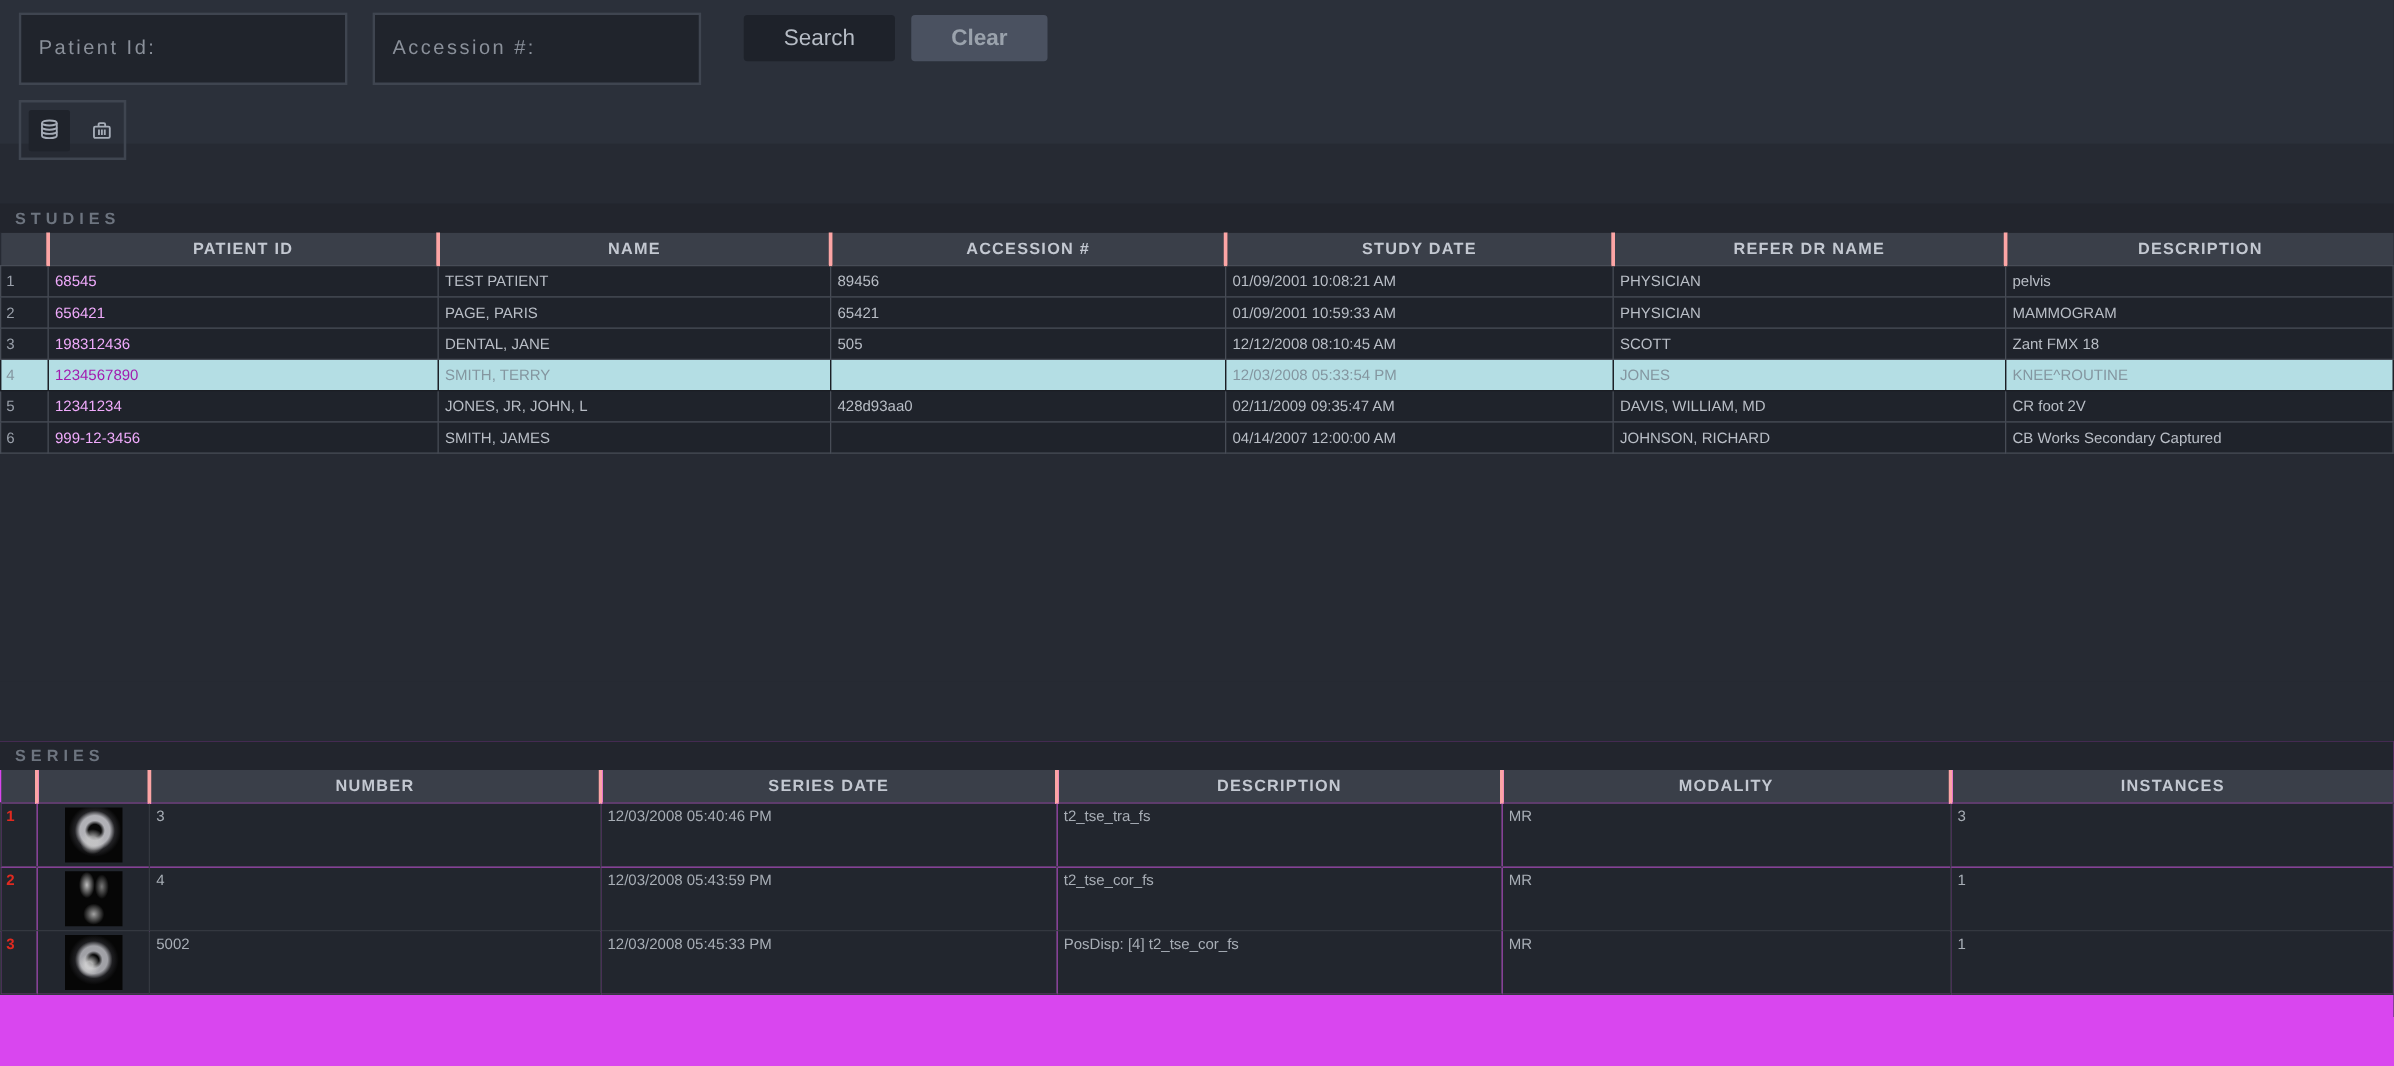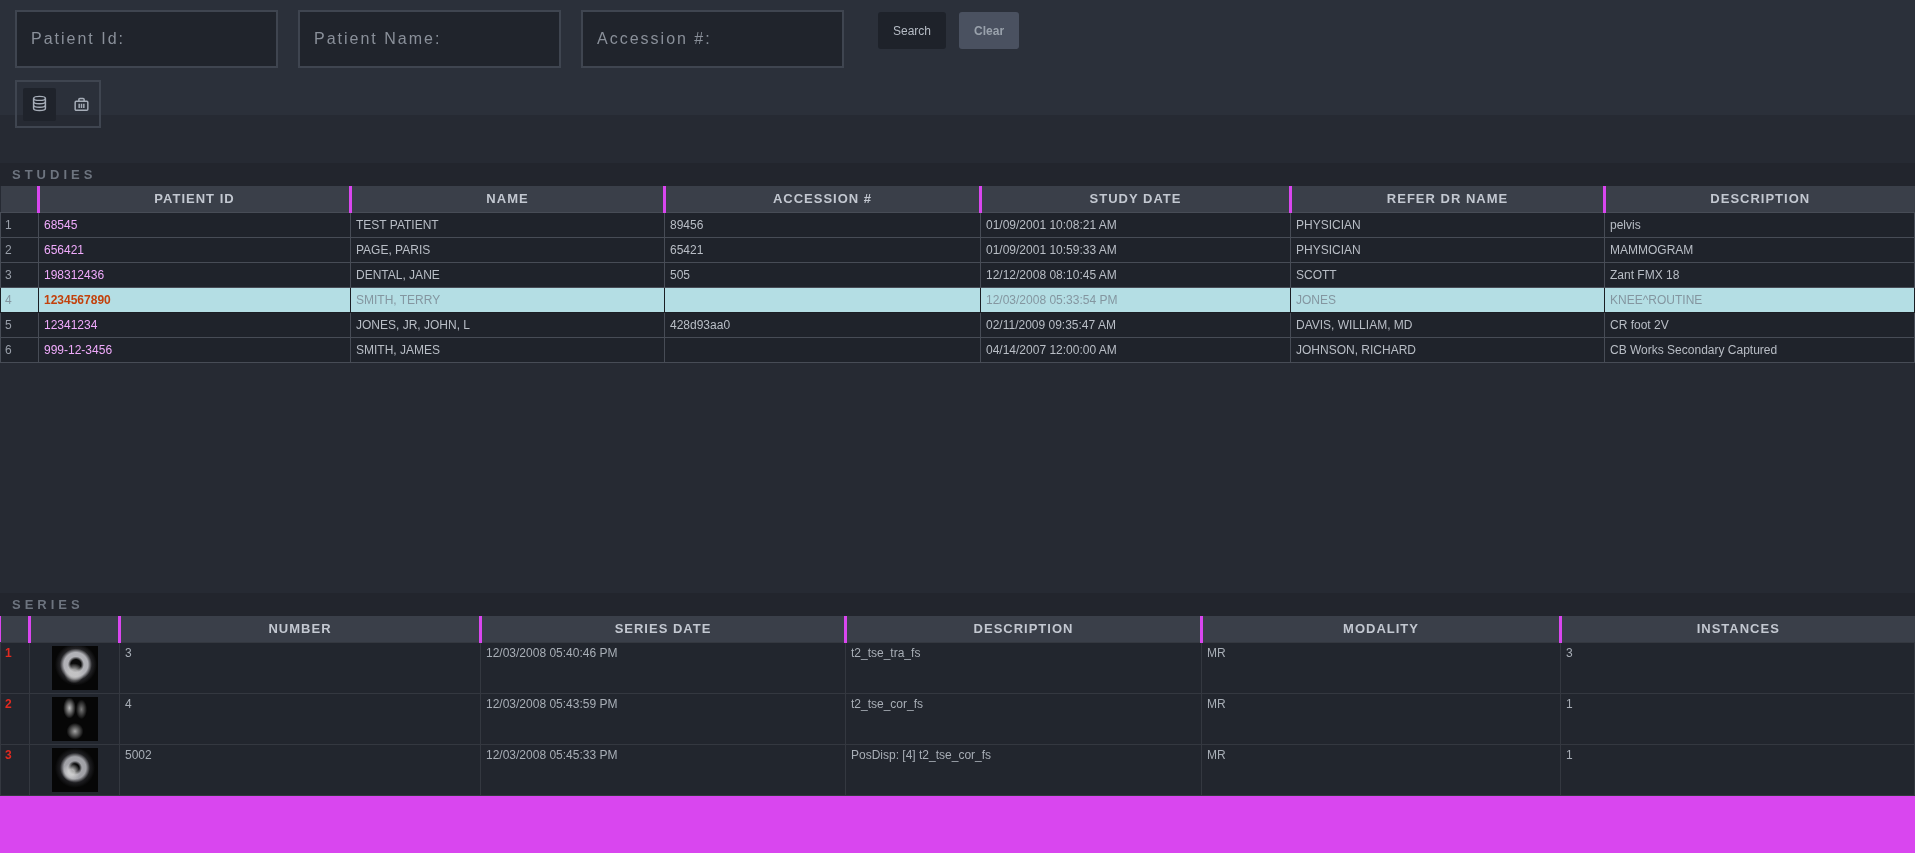--- a/index.html
+++ b/index.html
@@ -14,23 +14,23 @@
   .topbar { height:115px; background:#2b303a; }
   .search-row { display:flex; align-items:flex-start; padding:10px 0 0 15px; }
   .search-row input {
     width:263px; height:58px; margin-right:20px;
     background:#20242c; border:2px solid #3f4550;
     color:#c0c5cd; font-family:"Liberation Sans", sans-serif;
     font-size:16px; letter-spacing:2px; padding:0 14px; outline:none;
   }
   .search-row input::placeholder { color:#8a909a; letter-spacing:2px; }
   .btn {
-    height:37px; margin-top:2px; padding:0 15px;
+    height:37px; margin-top:2px; padding:0 32px;
     border:none; border-radius:3px; cursor:pointer;
-    font-family:"Liberation Sans", sans-serif; font-size:12px;
+    font-family:"Liberation Sans", sans-serif; font-size:18px;
   }
   .btn-search { background:#1e222a; color:#b6bcc5; margin-left:14px; }
   .btn-clear  { background:#4a5160; color:#9aa2ac; margin-left:13px;font-weight:bold; }
 
   .toolbar-box {
     width:86px; height:48px; margin:12px 0 0 15px;
     border:2px solid #3f4550; display:flex; align-items:center;
     padding-left:6px; gap:9px;
   }
   .icon-btn { width:33px; height:33px; display:flex; align-items:center; justify-content:center; cursor:pointer; }
@@ -47,36 +47,36 @@
   }
 
   .panel-studies { height:382px; background:#262a33; }
   .panel-series  { height:356px; background:#d946ef; }
 
   
   table { width:1915px; table-layout:fixed; border-collapse:collapse; }
   th {
     height:26px; background:#3a3f49; color:#c3c8d1;
     font-size:13px; font-weight:bold; letter-spacing:1px;
-    text-align:center; border-left:3px solid #d946ef; overflow:hidden;
+    text-align:center; border-left:3px solid #fca5a5; overflow:hidden;
     cursor:pointer;
   }
   th:first-child { border-left:none; }
 
   .studies-table td {
     height:25px; background:#1f232b; border:1px solid #474c56;
     font-size:12px; color:#b9bec6; padding:0 5px;
     white-space:nowrap; overflow:hidden;
   }
   .studies-table td.rownum { color:#9aa0aa; padding-left:4px; }
   .link { color:#f0abfc; cursor:pointer; }
 
   tr.selected td { background:#b4dee4 !important; color:#8496a0 !important; border-color:#1b1e24; }
   tr.selected td.rownum { color:#7e919b; }
-  tr.selected .link { color:#c2410c;font-weight:bold; }
+  tr.selected .link { color:#a21caf; }
 
   .series-table td {
     height:50px; background:#22262e; border:1px solid #343840;
     font-size:12px; color:#a8aeb6; padding:3px 5px 0 5px;
     vertical-align:top; white-space:nowrap; overflow:hidden;
   }
   .series-table td.rownum { color:#e02a20; font-weight:bold; padding-left:4px; }
   .series-table td.thumbcell { padding:0; vertical-align:middle; }
 
   .thumb { width:46px; height:44px; margin:3px auto; background:#050505; }
@@ -99,21 +99,20 @@
   }
 
   svg { display:block; }
 </style>
 </head>
 <body>
 
 <div class="topbar">
   <div class="search-row">
     <input type="text" placeholder="Patient Id:" style="">
-    <input type="text" placeholder="Patient Name:" style="">
     <input type="text" placeholder="Accession #:" style="">
     <button class="btn btn-search">Search</button>
     <button class="btn btn-clear">Clear</button>
   </div>
 
   <div class="toolbar-box">
     <div class="icon-btn active">
       <span>
         <svg width="19" height="19" viewBox="0 0 18 18" fill="none" stroke="#a6adb8" stroke-width="1.4">
           <ellipse cx="9" cy="3.2" rx="5.6" ry="1.9"></ellipse>

